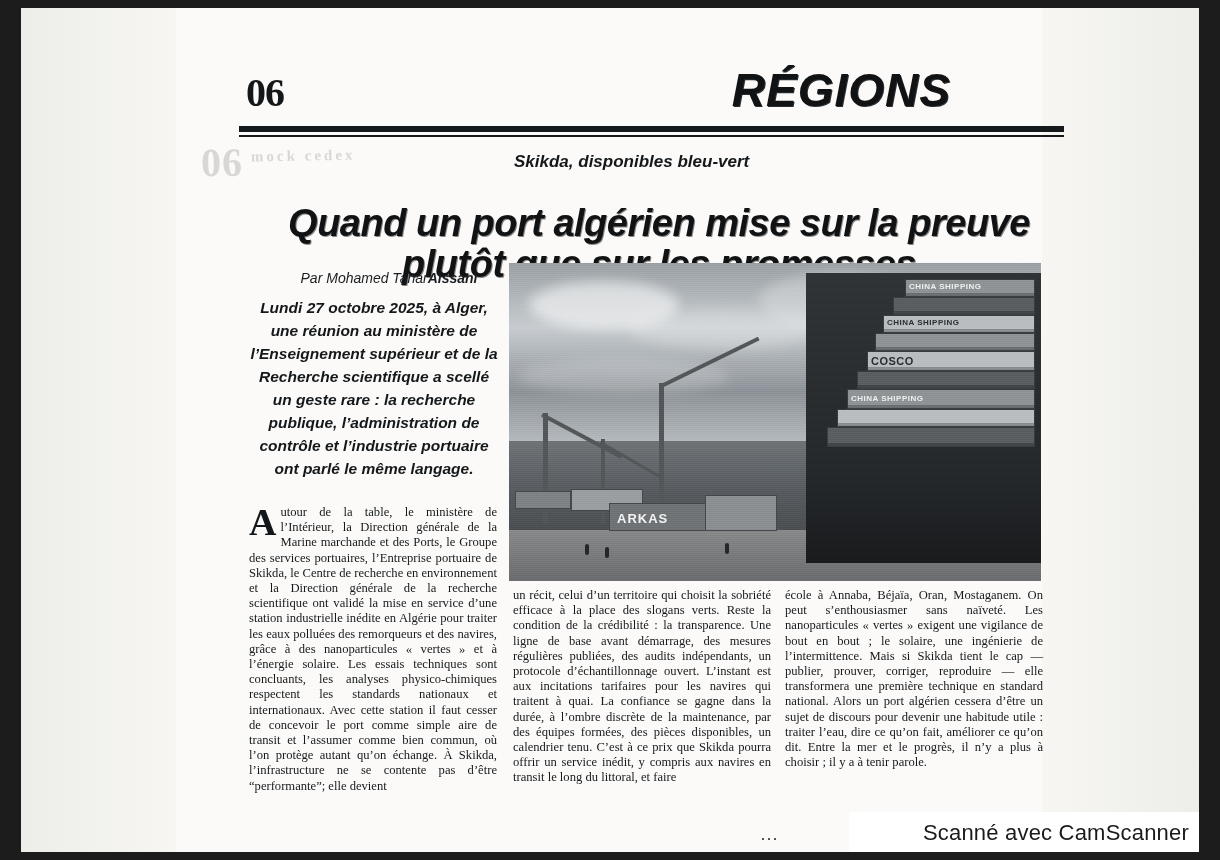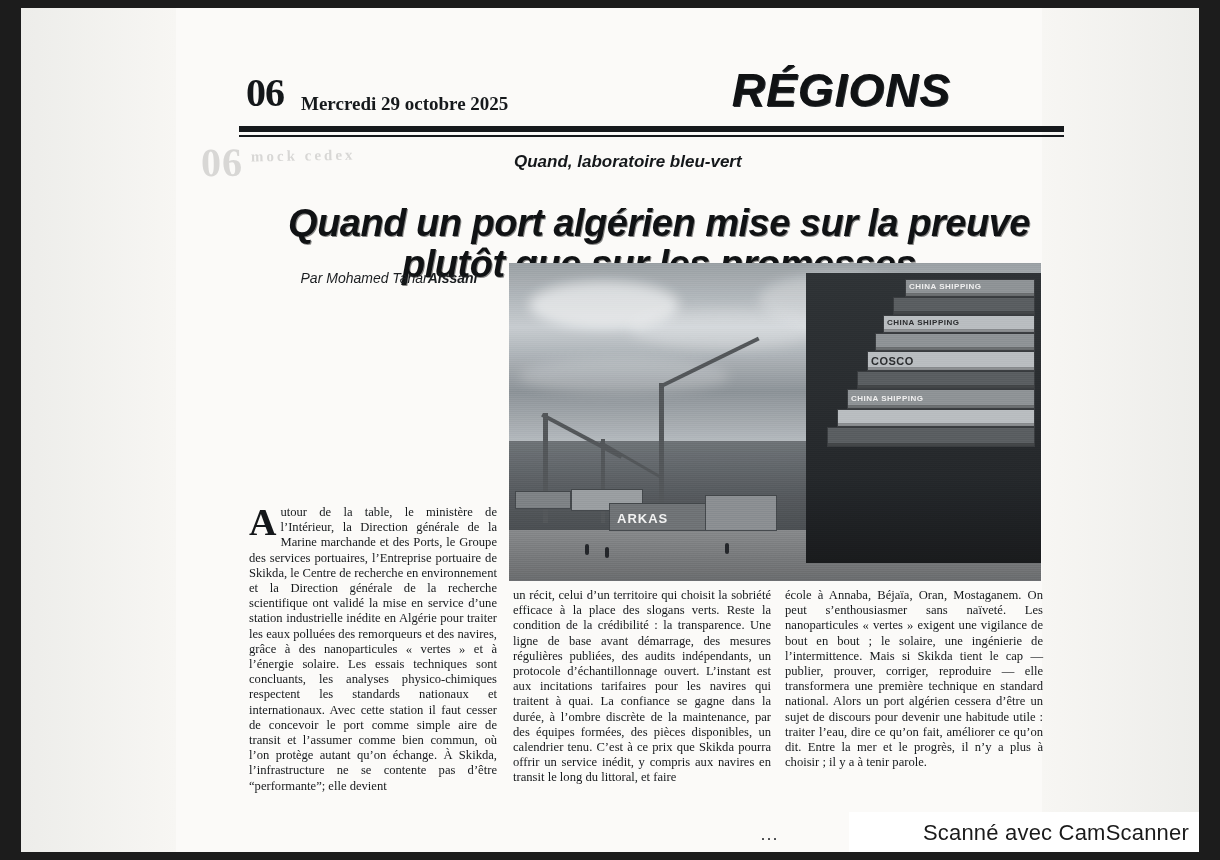--- a/index.html
+++ b/index.html
@@ -346,34 +346,34 @@
   <div class="scan">
     <div class="paper-inner"></div>
     <div class="sheet"></div>
 
     <div class="ghost">
       <span>06</span><span class="g2">mock cedex</span>
     </div>
 
     <div class="masthead">
       <div class="folio">06</div>
-      <div class="folio-date">Mercredi 29 octobre 2025</div>
       <div class="section-name">RÉGIONS</div>
     </div>
     <div class="rule-thick"></div>
     <div class="rule-thin"></div>
 
-    <div class="kicker">Quand, laboratoire bleu-vert</div>
+    <div class="kicker">Skikda, disponibles bleu-vert</div>
     <h1 class="headline">Quand un port algérien mise sur la preuve plutôt que sur les promesses</h1>
 
     <div class="byline">
       <span class="par">Par</span>
       <span class="par">Mohamed Tahar</span><span class="author">Aïssani</span>
     </div>
 
+    <div class="standfirst">Lundi 27 octobre 2025, à Alger, une réunion au ministère de l’Enseignement supérieur et de la Recherche scientifique a scellé un geste rare : la recherche publique, l’administration de contrôle et l’industrie portuaire ont parlé le même langage.</div>
 
     <div class="photo">
       <div class="sky"></div>
       <div class="cloud" style="left:20px;top:18px;width:150px;height:48px;"></div>
       <div class="cloud" style="left:120px;top:46px;width:190px;height:40px;opacity:.45;"></div>
       <div class="cloud" style="left:250px;top:10px;width:160px;height:54px;opacity:.5;"></div>
       <div class="cloud" style="left:10px;top:95px;width:210px;height:36px;opacity:.35;"></div>
 
       <div class="ground"></div>
       <div class="dock"></div>

